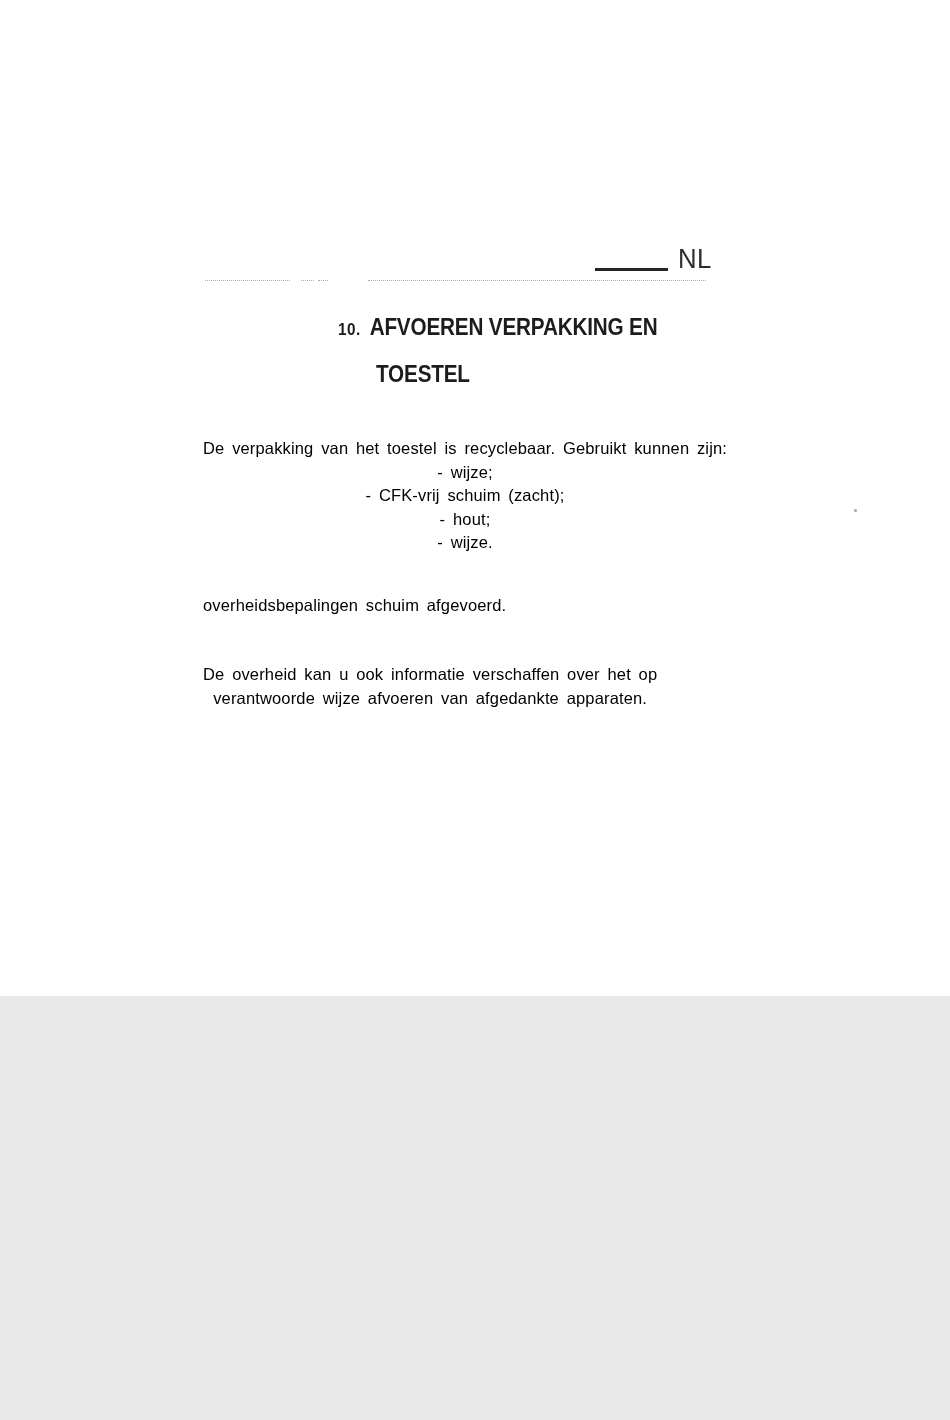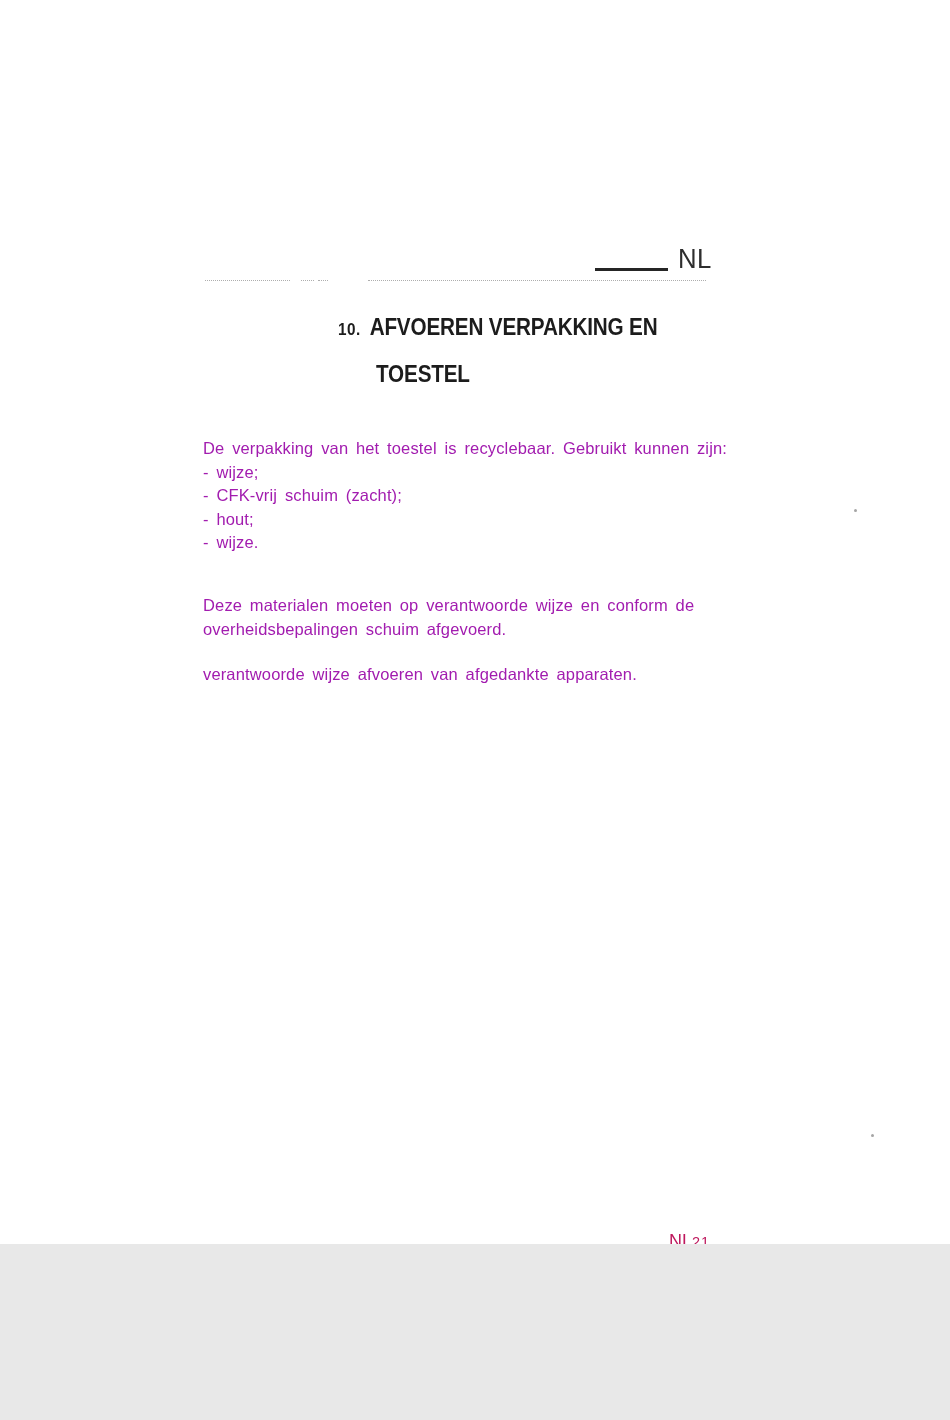--- a/index.html
+++ b/index.html
@@ -3,21 +3,21 @@
 <meta charset="utf-8">
 <style>
   html, body {
     margin: 0;
     padding: 0;
     background: #e8e8e8;
   }
   .page {
     position: relative;
     width: 950px;
-    height: 1244px;
+    height: 996px;
     margin: 0 auto;
     background: #ffffff;
     overflow: hidden;
     font-family: "Liberation Sans", sans-serif;
   }
 
   
   .header-rule {
     position: absolute;
     left: 595px;
@@ -67,26 +67,27 @@
   .section-number {
     font-size: 17px;
     margin-right: 10px;
     letter-spacing: 0.5px;
   }
 
   
   .body-block {
     position: absolute;
     left: 203px;
-    color: #a21caf;
+    color: #000000;
     font-size: 16.5px;
     line-height: 23.5px;
     letter-spacing: 0.15px;
     word-spacing: 3px;
     white-space: nowrap;
+    text-align: center;
   }
   .block-intro { top: 437px; }
   .block-para2 { top: 594px; }
   .block-para3 { top: 663px; }
 
   
   .footer-rule {
     position: absolute;
     left: 595px;
     top: 1246px;
@@ -139,25 +140,25 @@
 
   <div class="body-block block-intro">
     <div>De verpakking van het toestel is recyclebaar. Gebruikt kunnen zijn:</div>
     <div>- wijze;</div>
     <div>- CFK-vrij schuim (zacht);</div>
     <div>- hout;</div>
     <div>- wijze.</div>
   </div>
 
   <div class="body-block block-para2">
-    <div>Deze materialen moeten op verantwoorde wijze en conform de</div>
     <div>overheidsbepalingen schuim afgevoerd.</div>
   </div>
 
   <div class="body-block block-para3">
+    <div>De overheid kan u ook informatie verschaffen over het op</div>
     <div>verantwoorde wijze afvoeren van afgedankte apparaten.</div>
   </div>
 
   <div class="footer-rule"></div>
   <div class="footer-label">
     <span>NL</span><span class="footer-page-number">21</span>
   </div>
 
   <div class="scan-speck speck-1"></div>
   <div class="scan-speck speck-2"></div>

